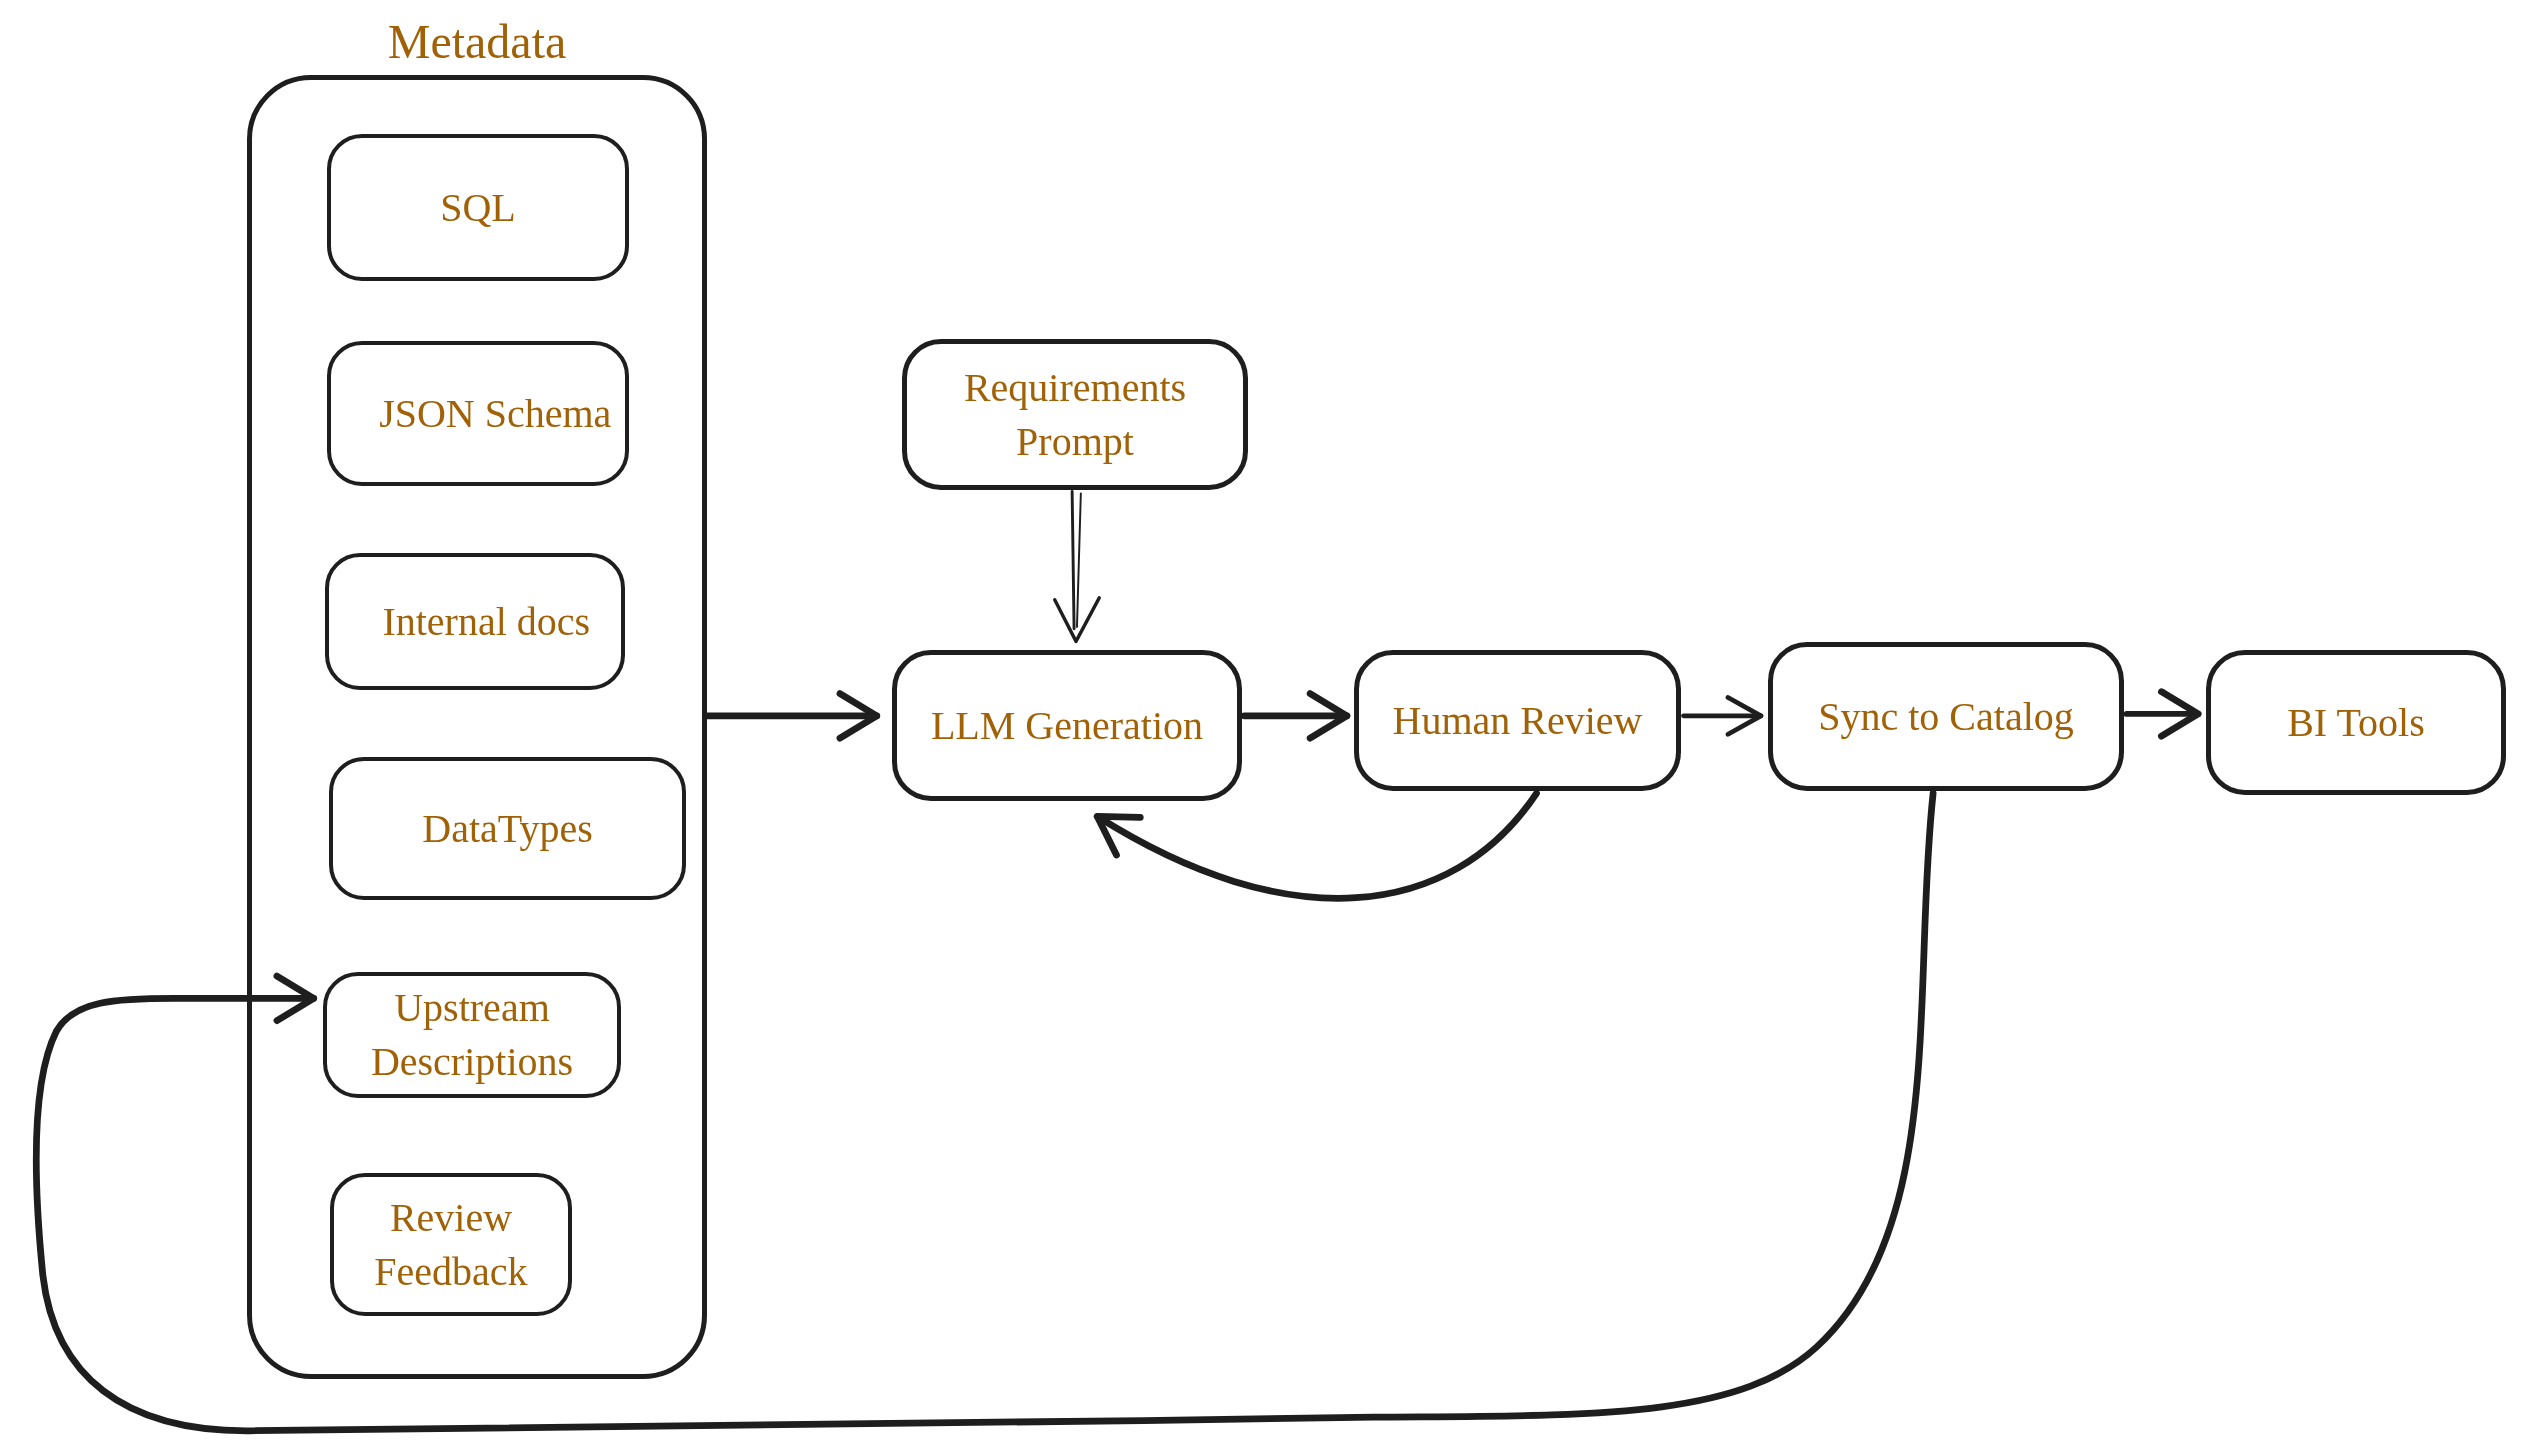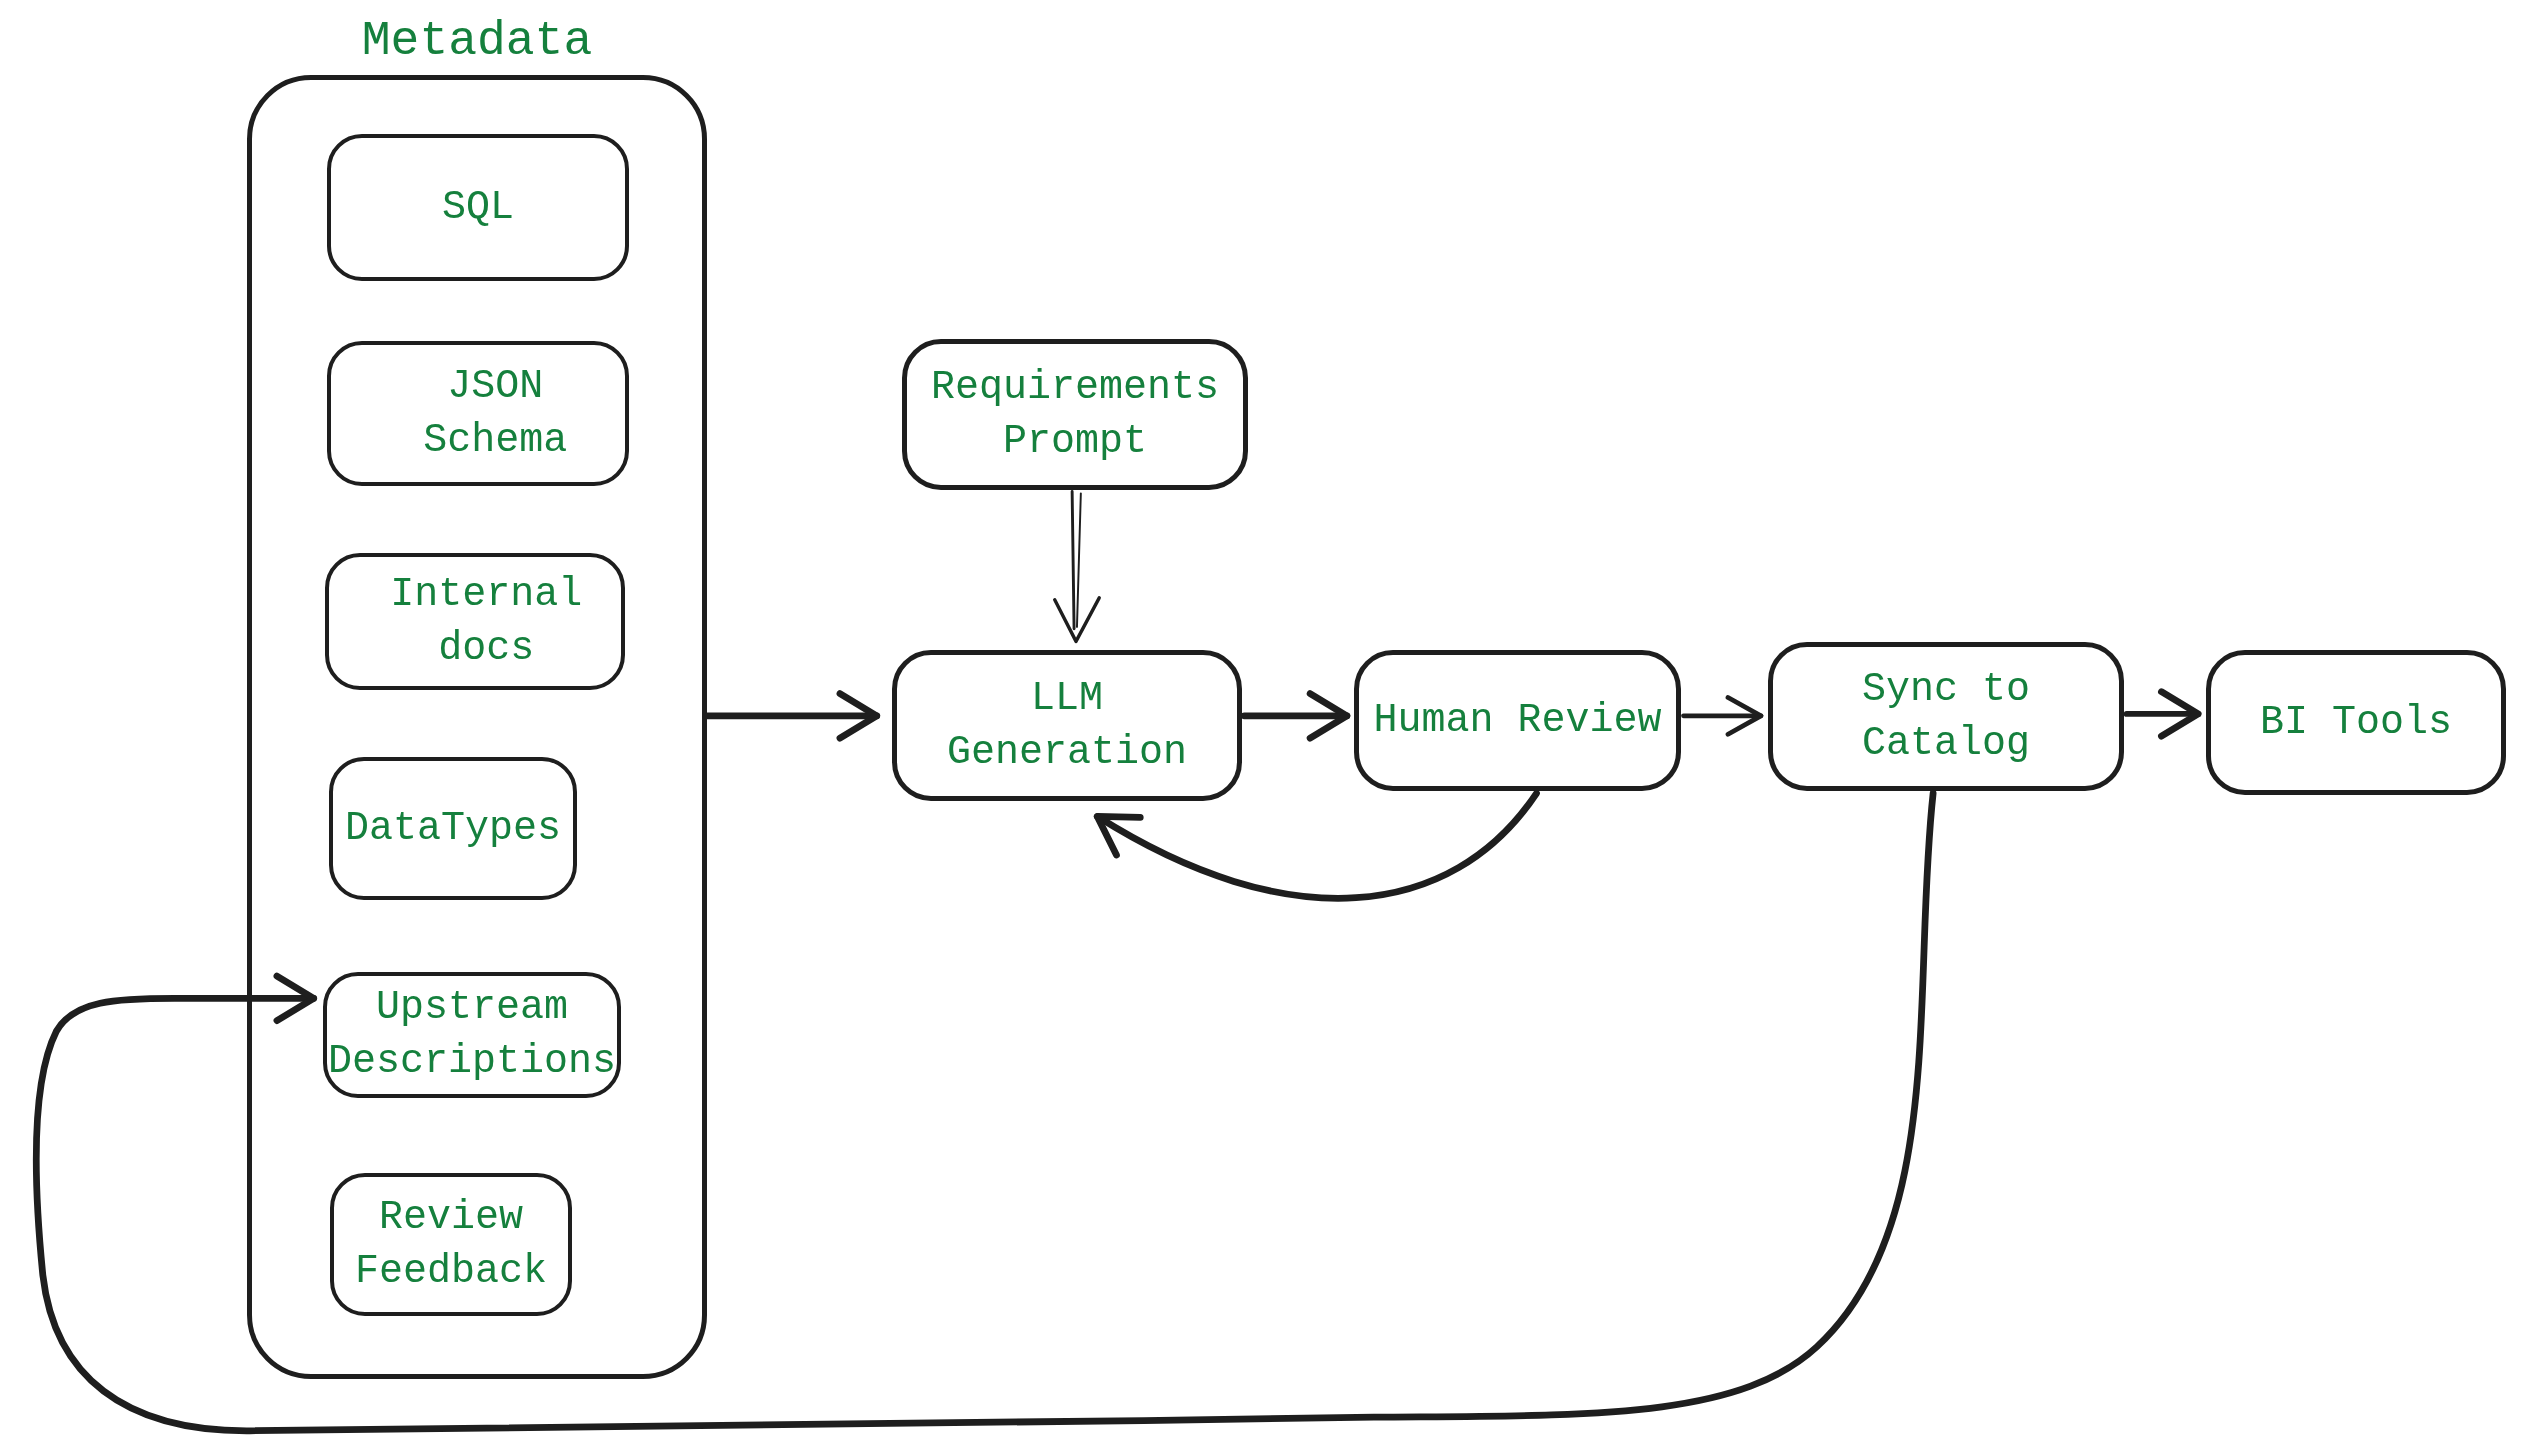--- a/index.html
+++ b/index.html
@@ -1,22 +1,22 @@
 <!DOCTYPE html>
 <html><head>
 <meta charset="utf-8">
 <style>
   html, body { margin: 0; padding: 0; background: #ffffff; }
   .canvas {
     position: relative;
     width: 2538px;
     height: 1454px;
     background: #ffffff;
-    font-family: Liberation Mono, monospace;
-    color: #15803d;
+    font-family: Liberation Serif, serif;
+    color: #a16207;
     overflow: hidden;
   }
   .node {
     position: absolute;
     box-sizing: border-box;
     background: #ffffff;
     border: 5.8px solid #1e1e1e;
     border-radius: 39px;
     display: flex;
     align-items: center;
@@ -41,21 +41,21 @@
     left: 247px; top: 13.5px; width: 460px;
     text-align: center;
     font-size: 48px;
     z-index: 1;
   }
   .item { border-width: 4.8px; border-radius: 35px; }
   
   .n-sql            { left: 327px; top: 134px;  width: 302px; height: 147px; }
   .n-json           { left: 327px; top: 341px;  width: 302px; height: 145px; padding-left: 48px; }
   .n-docs           { left: 325px; top: 553px;  width: 300px; height: 137px; padding-left: 36px; }
-  .n-types          { left: 329px; top: 757px;  width: 248px; height: 143px; }
+  .n-types          { left: 329px; top: 757px;  width: 357px; height: 143px; }
   .n-upstream       { left: 323px; top: 972px; width: 298px; height: 126px; }
   .n-feedback       { left: 330px; top: 1173px; width: 242px; height: 143px; }
   
   .n-req            { left: 902px;  top: 339px; width: 346px; height: 151px; }
   .n-llm            { left: 892px;  top: 650px; width: 350px; height: 151px; }
   .n-human          { left: 1354px; top: 650px; width: 327px; height: 141px; }
   .n-sync           { left: 1768px; top: 642px; width: 356px; height: 149px; }
   .n-bi             { left: 2206px; top: 650px; width: 300px; height: 145px; }
 
   svg.edges {

